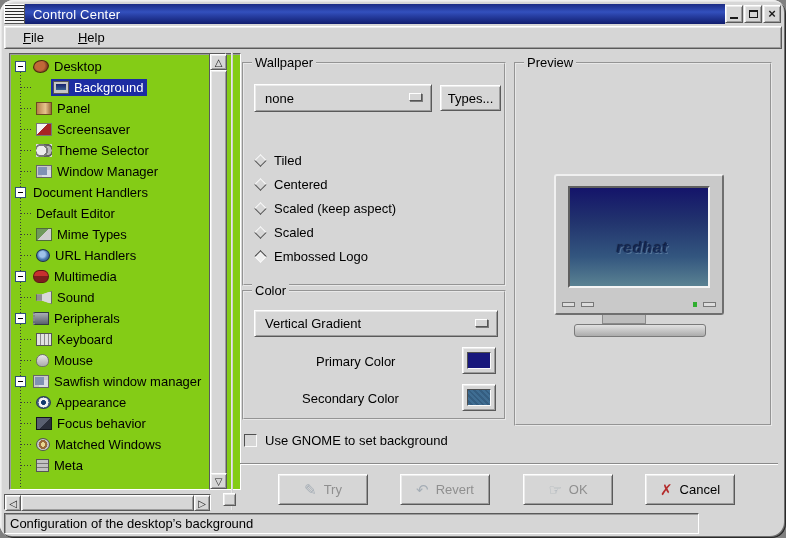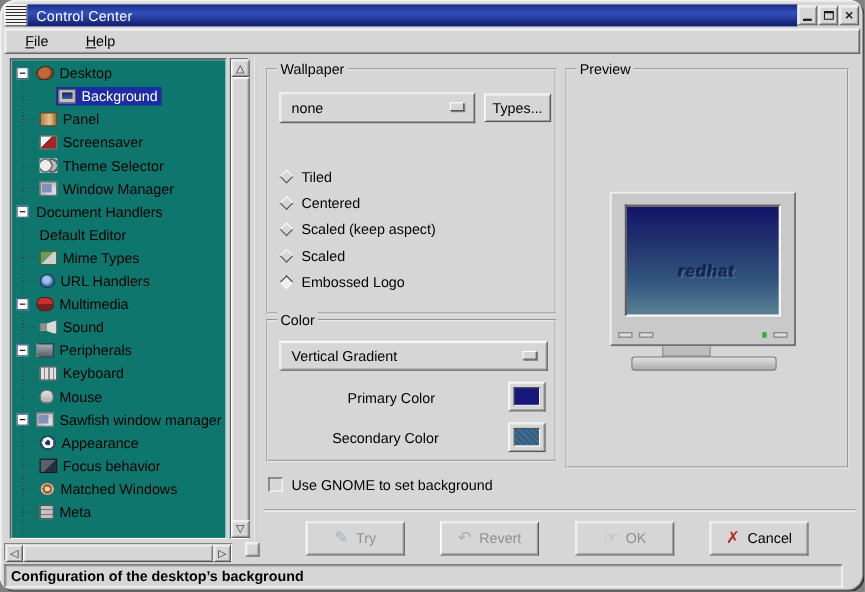--- a/index.html
+++ b/index.html
@@ -15,21 +15,21 @@
   .title-text{color:#fff;font-size:13px;letter-spacing:.2px;}
   .win-btn{width:18px;height:18px;margin:1px 1px 1px 0;display:flex;align-items:center;justify-content:center;}
   .glyph-min{width:8px;height:2px;background:#1a1a1a;margin-top:8px;}
   .glyph-max{width:9px;height:8px;border:1px solid #1a1a1a;border-top-width:2px;}
   .glyph-close{font-size:13px;font-weight:bold;color:#1a1a1a;line-height:10px;}
   
   .menubar{position:absolute;left:4px;top:26px;width:778px;height:23px;display:flex;align-items:center;padding-left:14px;gap:26px;}
   .menu-item{font-size:13px;color:#000;padding:2px 4px;}
   .menu-item::first-letter{text-decoration:underline;}
   
-  .tree-box{position:absolute;left:9px;top:53px;width:197px;height:437px;background:#0f766e;overflow:hidden;}
+  .tree-box{position:absolute;left:9px;top:53px;width:232px;height:437px;background:#84cc16;overflow:hidden;}
   .tree{position:relative;width:100%;height:100%;padding-top:2px;}
   .tree::before{content:"";position:absolute;left:10px;top:12px;width:1px;height:438px;
      background-image:repeating-linear-gradient(180deg,#3a3a3a 0 1px,transparent 1px 3px);}
   .tree-row{position:relative;height:21px;display:flex;align-items:center;padding-left:5px;}
   .tree-row.child{padding-left:24px;}
   .stub{position:absolute;left:11px;top:10px;width:11px;height:1px;
      background-image:repeating-linear-gradient(90deg,#3a3a3a 0 1px,transparent 1px 3px);}
   .expander{width:11px;height:11px;margin-right:5px;flex:0 0 auto;background:linear-gradient(#000 0 0) center/5px 1px no-repeat,#fff;border:1px solid #30507a;z-index:1;}
   .row-inner{display:flex;align-items:center;gap:5px;padding:1px 4px 1px 2px;min-width:0;}
   .tree-row.sel .row-inner{background:#1c2ca2;margin-left:17px;}
@@ -95,21 +95,21 @@
   
   .mon-case{position:absolute;left:38px;top:110px;width:170px;height:141px;background:#c9c9c9;border:2px solid;border-color:#f0f0f0 #6f6f6f #6f6f6f #f0f0f0;border-radius:3px;}
   .mon-screen{position:absolute;left:12px;top:10px;width:142px;height:102px;border:2px solid;border-color:#5f5f5f #f4f4f4 #f4f4f4 #5f5f5f;background:linear-gradient(180deg,#14146a 0%,#22346e 35%,#33567f 70%,#5a8292 100%);overflow:hidden;}
   .mon-logo{position:absolute;left:34%;top:52%;font-size:15px;font-style:italic;font-weight:bold;letter-spacing:1px;color:rgba(18,40,86,.85);text-shadow:1px 1px 0 rgba(150,180,205,.35),-1px -1px 1px rgba(0,0,25,.6);}
   .mon-strip{position:absolute;left:6px;bottom:4px;right:6px;height:10px;display:flex;align-items:center;gap:6px;}
   .mon-btn{width:13px;height:5px;background:#dcdcdc;border:1px solid #777;}
   .mon-led{width:4px;height:5px;background:#2fae2f;margin-left:auto;}
   .mon-neck{position:absolute;left:86px;top:251px;width:44px;height:9px;background:#bdbdbd;border:1px solid #8a8a8a;border-top:none;}
   .mon-base{position:absolute;left:58px;top:260px;width:132px;height:13px;background:linear-gradient(#e2e2e2,#ababab);border:1px solid #7a7a7a;border-radius:3px;}
   
-  .statusbar{position:absolute;left:4px;bottom:4px;width:762px;height:21px;display:flex;align-items:center;padding-left:5px;font-weight:bold;}
+  .statusbar{position:absolute;left:4px;bottom:4px;width:695px;height:21px;display:flex;align-items:center;padding-left:5px;}
   .status-text{font-size:13px;color:#000;}
 </style>
 </head>
 <body>
 
 <div class="window">
 
   <div class="titlebar">
     <div class="wm-menu-btn"></div>
     <div class="title-area">

